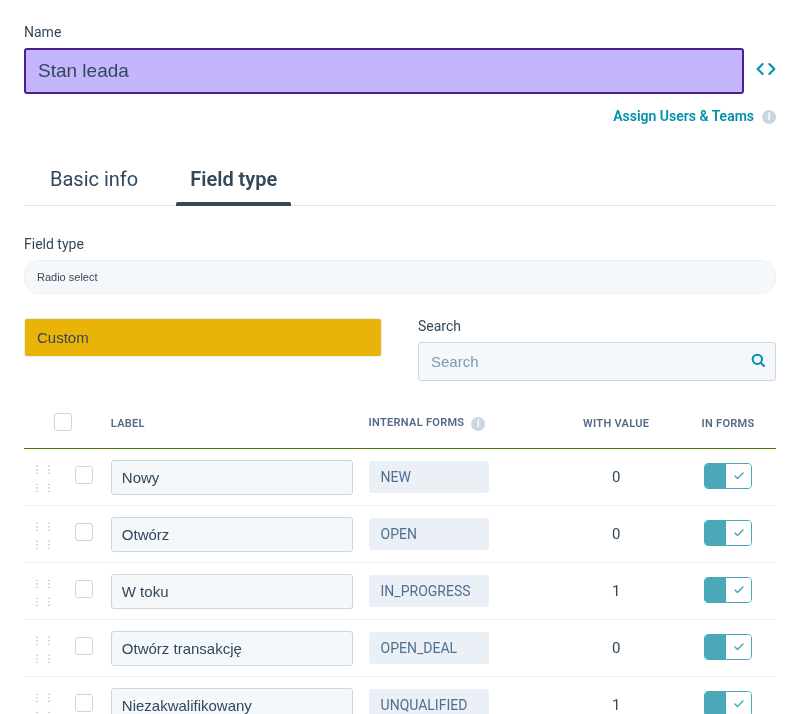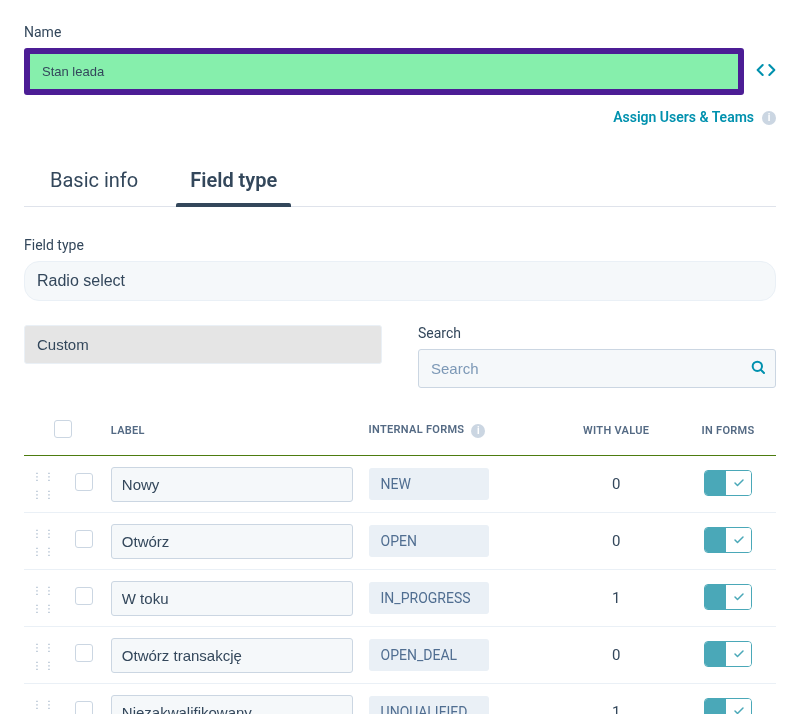--- a/index.html
+++ b/index.html
@@ -1,32 +1,32 @@
 <!DOCTYPE html>
 <html><head>
   <meta charset="utf-8">
   <style>
     * { box-sizing: border-box; margin: 0; padding: 0; }
     body { font-family: -apple-system, BlinkMacSystemFont, "Segoe UI", Roboto, sans-serif; background: #fff; color: #33475b; width: 800px; padding: 24px; }
     .label { font-size: 14px; color: #33475b; font-weight: 400; margin-bottom: 8px; display: block; }
     .name-row { display: flex; align-items: center; gap: 12px; }
-    .name-input { flex: 1; background: #86efac; border: 6px solid #4c1d95; border-radius: 3px; padding: 10px 12px; font-size: 13px; color: #33475b; width: 100%; }
+    .name-input { flex: 1; background: #c4b5fd; border: 2px solid #4c1d95; border-radius: 3px; padding: 10px 12px; font-size: 19px; color: #33475b; width: 100%; }
     .code-icon { color: #0091ae; cursor: pointer; }
     .assign-row { text-align: right; margin-top: 12px; padding-right: 0; }
     .assign-link { color: #0091ae; font-weight: 600; font-size: 14px; text-decoration: none; }
     .info-icon { display: inline-flex; align-items: center; justify-content: center; width: 14px; height: 14px; border-radius: 50%; background: #cbd6e2; color: #fff; font-size: 10px; font-weight: bold; margin-left: 4px; vertical-align: middle; }
     .tabs { display: flex; border-bottom: 1px solid #dfe3eb; margin-top: 28px; }
     .tab { padding: 14px 26px; font-size: 20px; color: #33475b; cursor: pointer; position: relative; }
     .tab.active { font-weight: 600; }
     .tab.active::after { content: ""; position: absolute; bottom: -1px; left: 12px; right: 12px; height: 4px; background: #33475b; border-radius: 2px 2px 0 0; }
     .field-type-section { margin-top: 30px; }
-    .ft-input { width: 100%; background: #f5f8fa; border: 1px solid #eaf0f6; border-radius: 15px; padding: 10px 12px; font-size: 16px; color: #33475b; }
+    .ft-input { width: 100%; background: #f5f8fa; border: 1px solid #eaf0f6; border-radius: 15px; padding: 10px 12px; font-size: 11px; color: #33475b; }
     .row-two { display: flex; gap: 36px; margin-top: 24px; }
     .col { flex: 1; }
-    .sort-input { width: 100%; background: #e5e5e5; border: 1px solid #eaf0f6; border-radius: 3px; padding: 10px 12px; font-size: 15px; color: #33475b; }
+    .sort-input { width: 100%; background: #eab308; border: 1px solid #eaf0f6; border-radius: 3px; padding: 10px 12px; font-size: 15px; color: #33475b; }
     .search-wrap { position: relative; }
     .search-input { width: 100%; background: #f5f8fa; border: 1px solid #cbd6e2; border-radius: 3px; padding: 10px 36px 10px 12px; font-size: 15px; color: #33475b; }
     .search-input::placeholder { color: #7c98b6; }
     .search-icon-btn { position: absolute; right: 10px; top: 50%; transform: translateY(-50%); color: #0091ae; }
     table { width: 100%; border-collapse: collapse; margin-top: 18px; }
     th { text-align: left; font-size: 11px; font-weight: 600; color: #546a84; letter-spacing: 0.3px; padding: 14px 8px; border-bottom: 1px solid #4d7c0f; }
     th.center { text-align: center; }
     td { padding: 10px 8px; border-bottom: 1px solid #eaf0f6; vertical-align: middle; font-size: 15px; color: #33475b; }
     td.center { text-align: center; }
     .drag-handle { color: #99acc2; cursor: grab; font-size: 10px; line-height: 6px; letter-spacing: 2px; }

